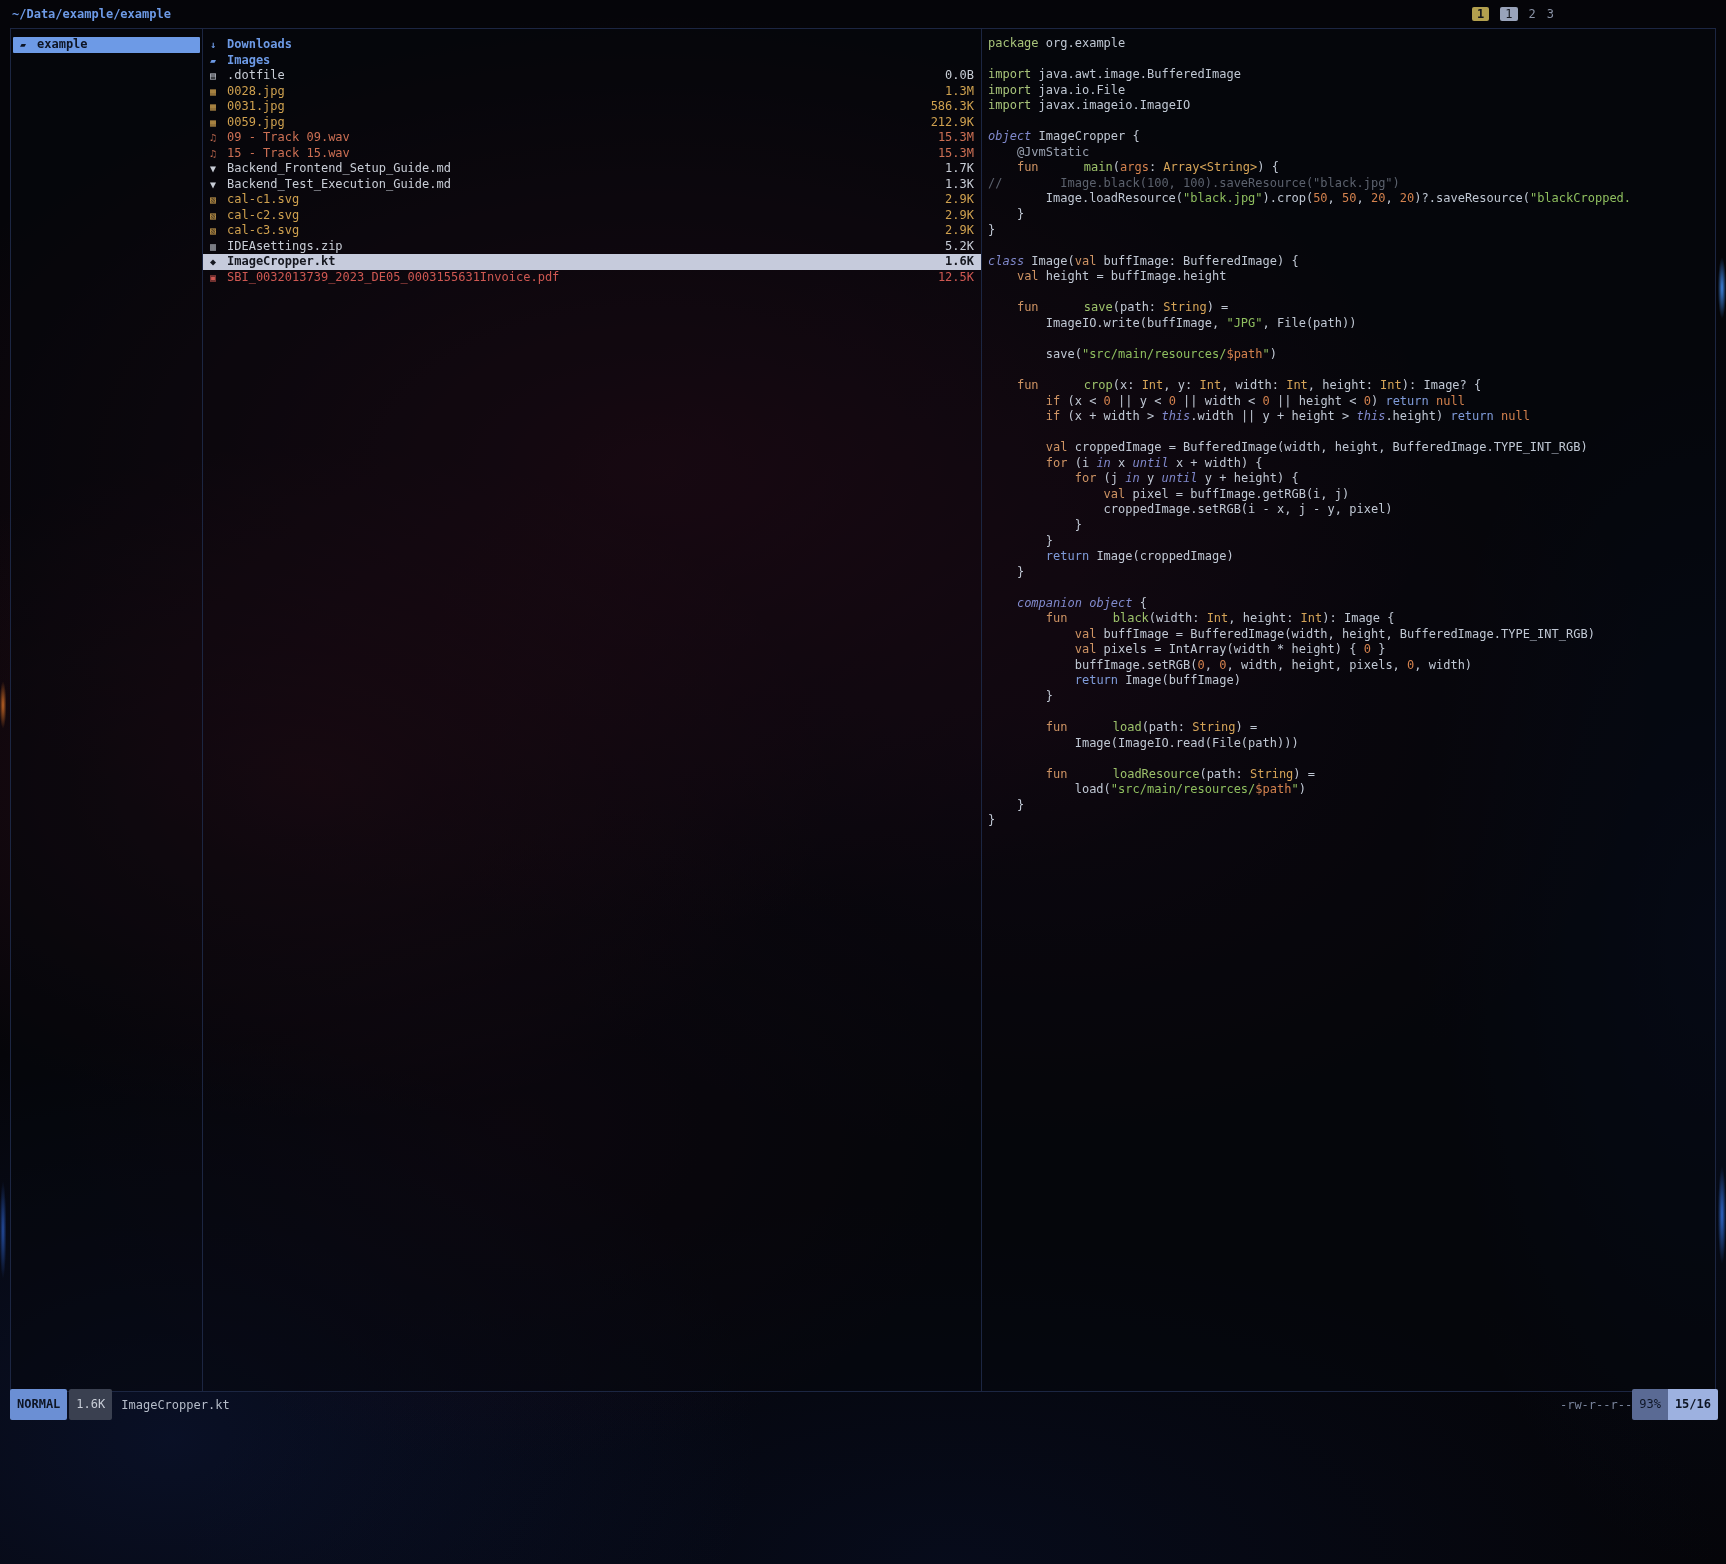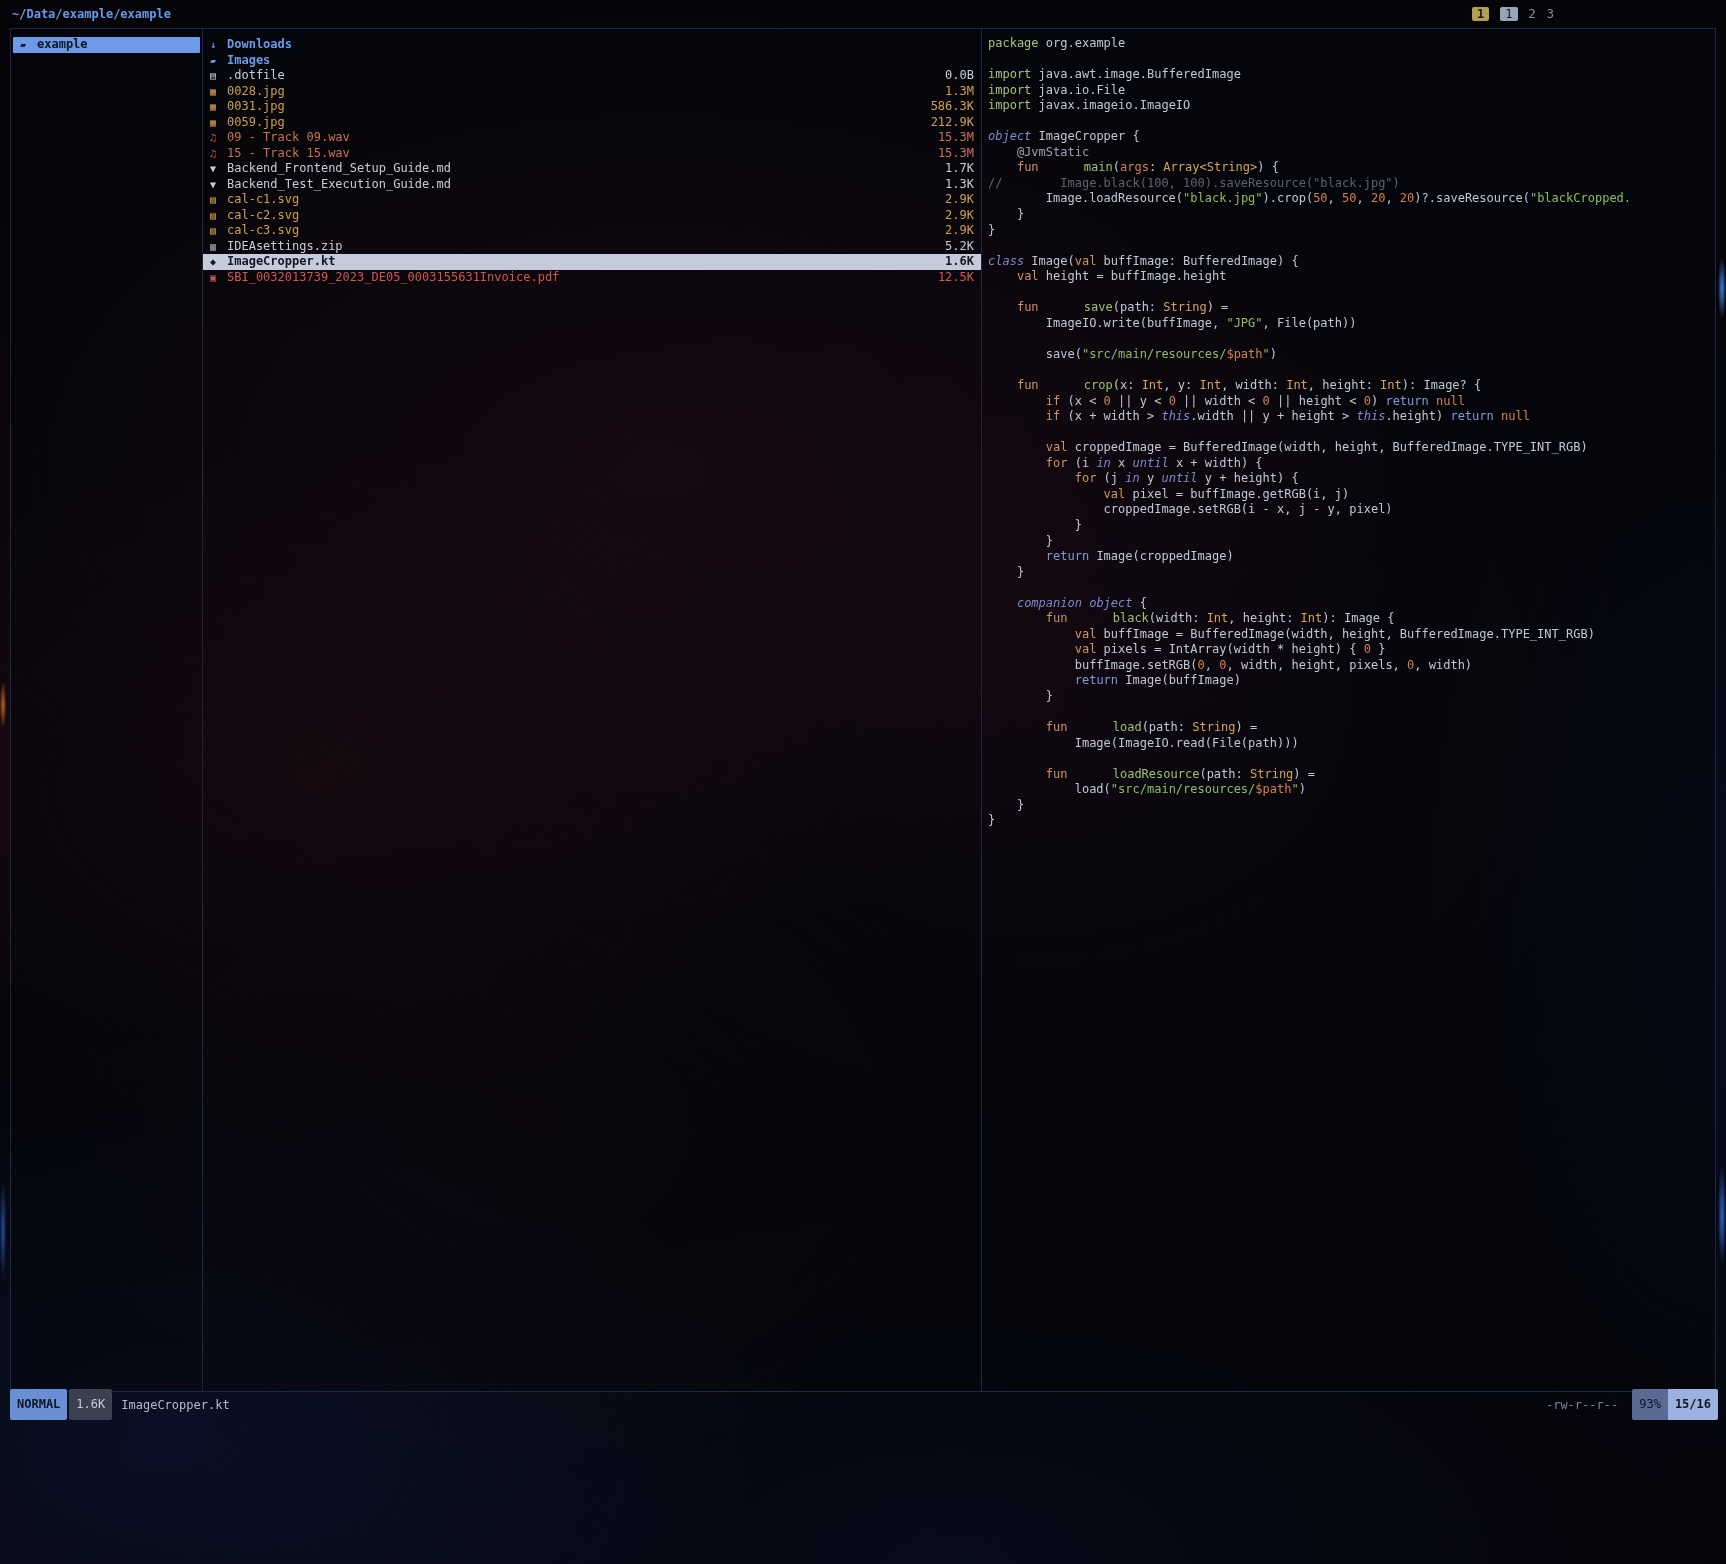--- a/index.html
+++ b/index.html
@@ -57,21 +57,21 @@
   .tk-r{color:var(--tok-return);}
   .tk-g{color:var(--tok-gray);}
 
   .statusbar{position:absolute;left:10px;right:8px;top:1396px;height:17px;
     display:flex;justify-content:space-between;align-items:center;font-size:12px;}
   .sb-left,.sb-right{display:flex;align-items:center;}
   .badge{padding:8px 7px;border-radius:2px;line-height:15px;}
   .mode{background:var(--mode-bg);color:#0e1524;font-weight:bold;}
   .fsize-badge{background:var(--badge-gray-bg);color:#c7ccd6;margin-left:2px;}
   .sb-filename{margin-left:9px;color:#b5bcc9;}
-  .perms{color:#78839a;margin-right:14px;}
+  .perms{color:#78839a;}
   .percent{background:var(--percent-bg);color:#0e1524;border-radius:2px 0 0 2px;}
   .position{background:var(--position-bg);color:#0e1524;font-weight:bold;border-radius:0 2px 2px 0;}
 </style>
 </head>
 <body>
 
 <div class="topbar">
   <span class="path">~/Data/example/example</span>
   <div class="tabs">
     <span class="tab badge-olive">1</span>

